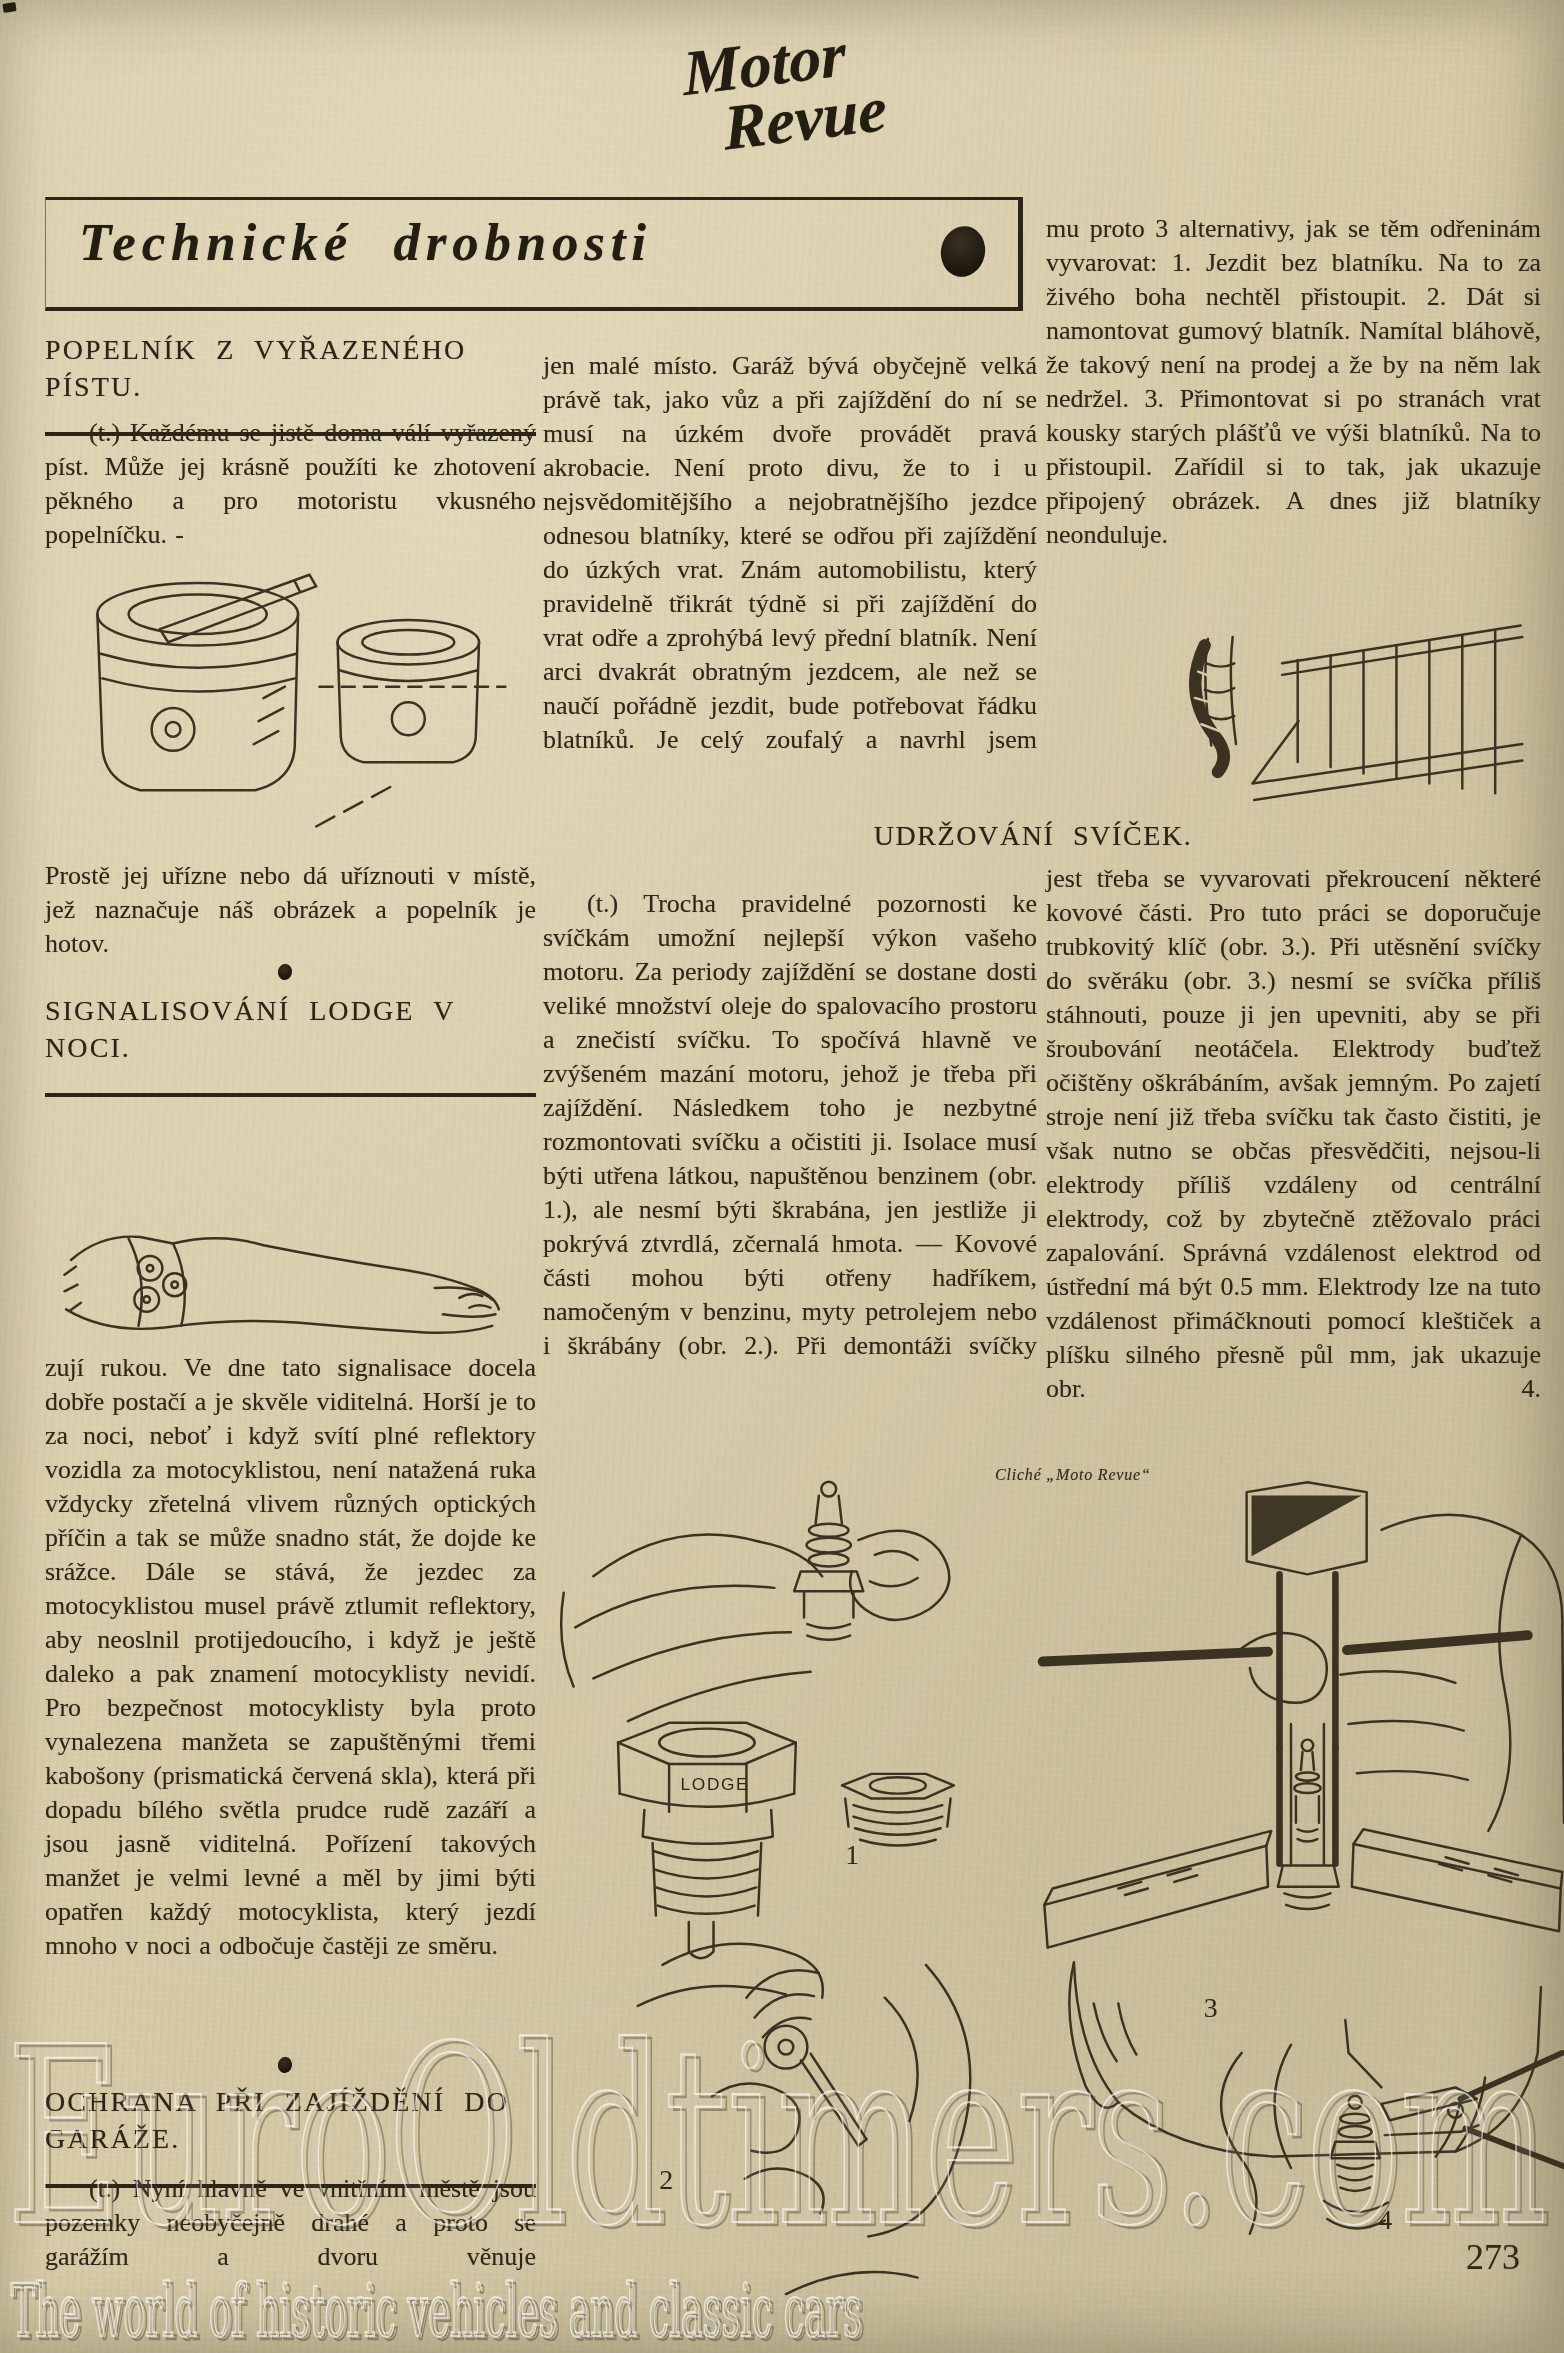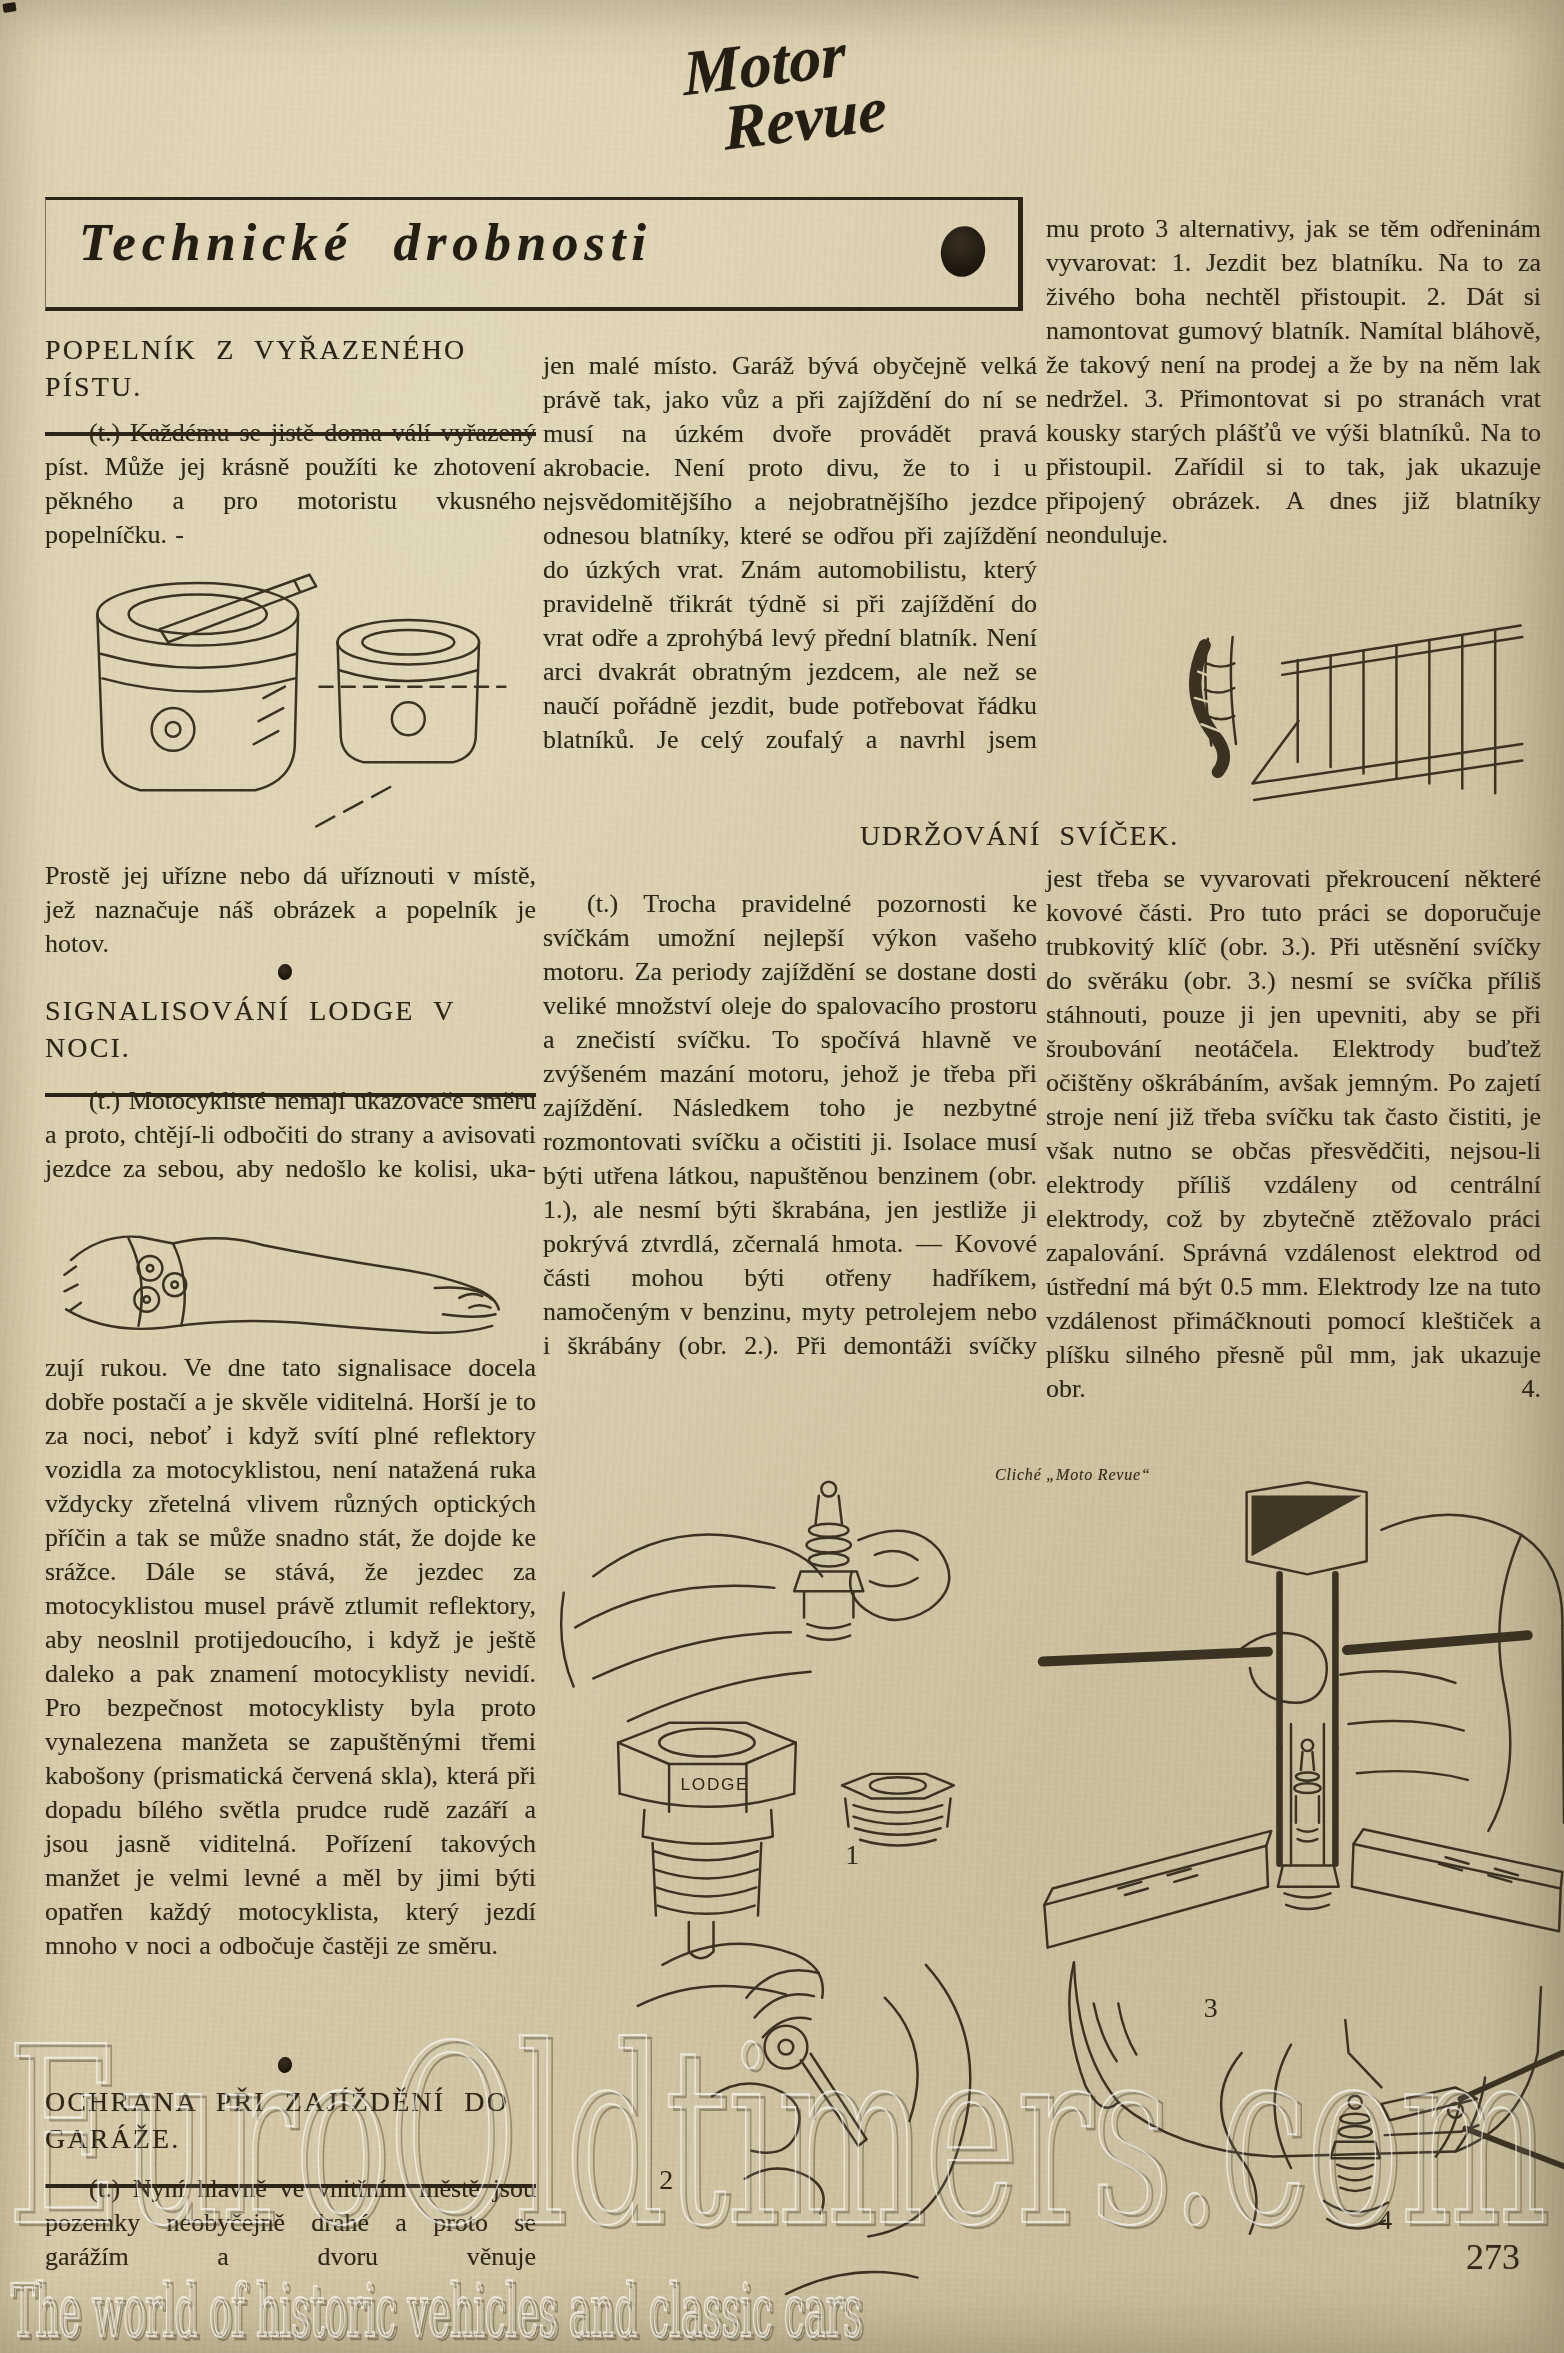--- a/index.html
+++ b/index.html
@@ -31,21 +31,21 @@
   
   .block{position:absolute;text-align:justify;font-size:26px;line-height:34px;
     color:#2f2718;text-shadow:0 0 0.8px rgba(47,39,24,.35);word-spacing:1.6px;}
   .indent{text-indent:44px;}
   .flow-end{text-align-last:justify;}
   .col-l{left:45px;width:491px;}
   .col-m{left:543px;width:494px;}
   .col-r{left:1046px;width:495px;}
   .heading{position:absolute;font-size:28px;line-height:37px;letter-spacing:2.1px;word-spacing:10px;
     color:#2c2416;border-bottom:4.1px solid #2c2416;padding-bottom:27px;text-shadow:0 0 0.8px rgba(44,36,22,.4);}
-  .heading.noline{border-bottom:none;padding-bottom:0;text-align:left;letter-spacing:1.6px;}
+  .heading.noline{border-bottom:none;padding-bottom:0;text-align:center;letter-spacing:1.6px;}
   .bullet{position:absolute;width:14px;height:15.6px;border-radius:50%;
     background:radial-gradient(circle at 40% 35%, #3a3020, #191308 75%);transform:rotate(10deg);}
   .caption{position:absolute;font-style:italic;font-size:16px;letter-spacing:0.8px;color:#332a1a;
     text-shadow:0 0 0.8px rgba(47,39,24,.35);margin-left:8px;}
   .pagenum{position:absolute;left:1466px;top:2236px;font-size:36px;color:#332a1a;
     text-shadow:0 0 0.8px rgba(47,39,24,.4);}
   
   .fig{position:absolute;}
   .fig svg{display:block;}
   .sk{stroke:#3b3222;stroke-width:3;fill:none;stroke-linecap:round;stroke-linejoin:round;}
@@ -98,21 +98,20 @@
         <circle cx="438" cy="205" r="20"></circle>
         <path d="M330 166 L556 166" stroke-dasharray="16 11"></path>
         <path d="M394 300 l22 -12 M360 318 l22 -12 M326 336 l22 -12"></path>
       </g>
     </svg>
   </div>
 
   <div class="block col-l" style="top:851px;margin-top:8px;">Prostě jej uřízne nebo dá uříznouti v místě, jež naznačuje náš obrázek a popelník je hotov.</div>
   <div class="bullet" style="left:278px;top:964px;"></div>
   <div class="heading col-l" style="top:992px;">SIGNALISOVÁNÍ LODGE V NOCI.</div>
-  <div class="block col-l indent flow-end" style="top:1084px;">(t.) Motocyklisté nemají ukazovače směru a proto, chtějí-li odbočiti do strany a avisovati jezdce za sebou, aby nedošlo ke kolisi, uka-</div>
 
   <div class="fig" style="left:48px;top:1209px;">
     <svg width="473" height="144" viewBox="0 0 575 175">
       <g class="sk">
         <path d="M28 62 Q64 30 112 34 L152 42 Q208 28 262 44 Q342 60 420 72 Q478 80 518 96 Q544 106 548 122"></path>
         <path d="M22 122 Q72 152 142 144 Q222 132 302 138 Q390 146 458 150 Q508 152 540 142"></path>
         <path d="M98 36 Q122 84 110 142 M152 42 Q174 88 162 142"></path>
         <circle cx="124" cy="72" r="15"></circle>
           <circle cx="120" cy="110" r="15"></circle>
           <circle cx="154" cy="92" r="14"></circle>

